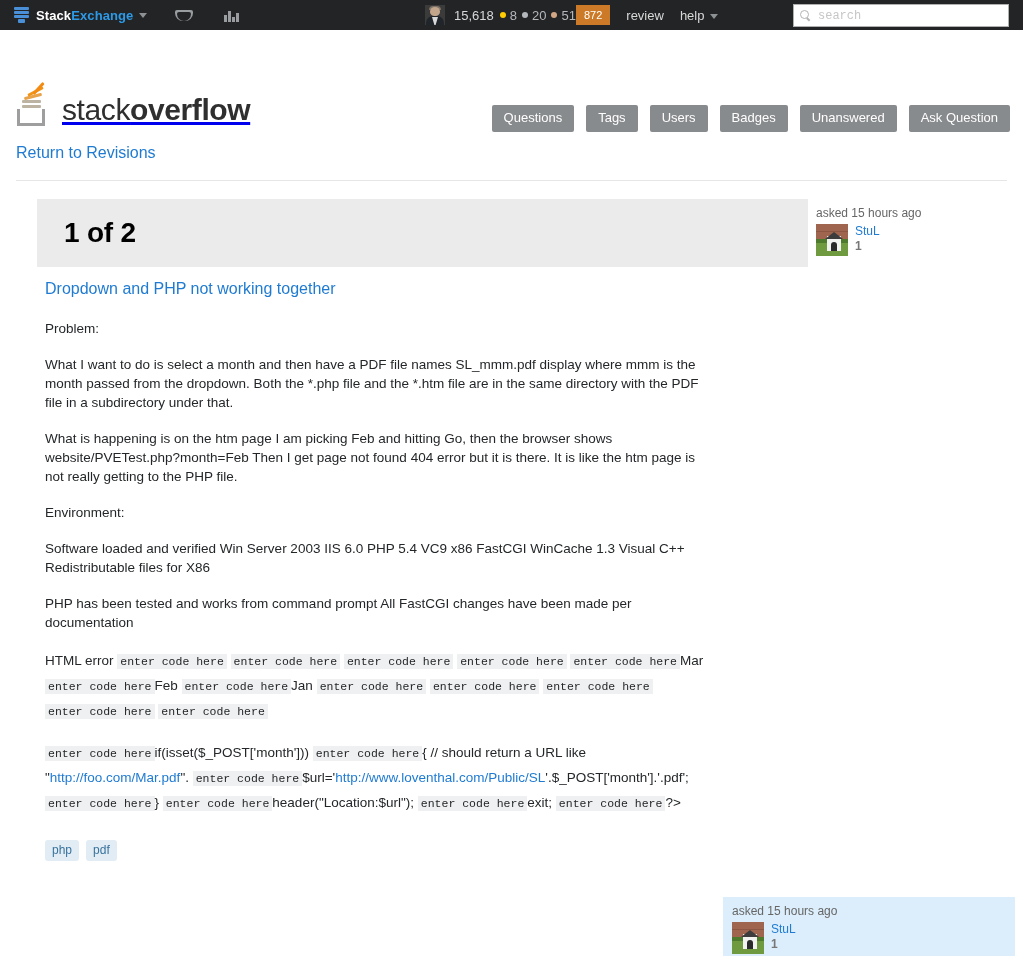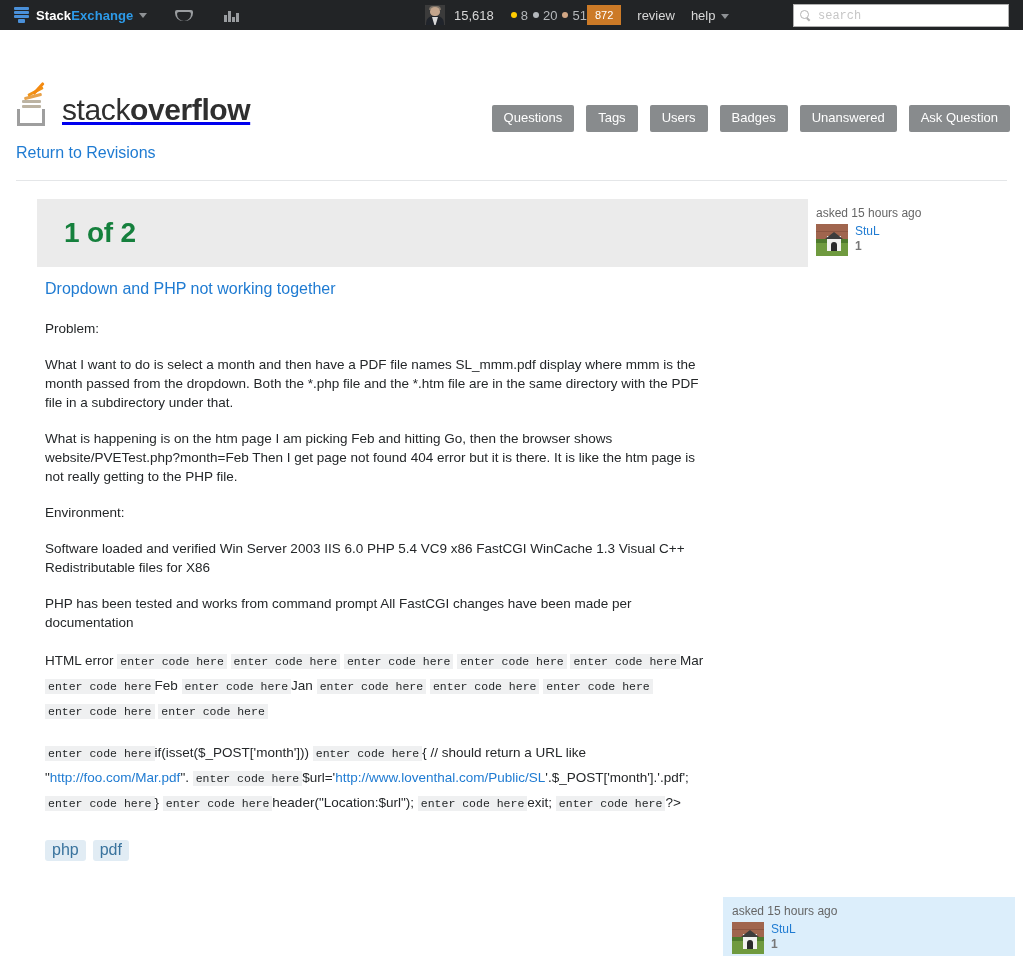--- a/index.html
+++ b/index.html
@@ -145,21 +145,21 @@
   .mini-avatar .shirt {
     position: absolute;
     left: 7px; bottom: 0;
     width: 6px; height: 8px;
     background: #d8d8d8;
     clip-path: polygon(0 0, 100% 0, 60% 100%, 40% 100%);
   }
   .rep {
     color: #d8d8d8;
     font-size: 13px;
-    margin-right: 12px;
+    margin-right: 1px;
   }
   .badge-group {
     display: flex;
     align-items: center;
     color: #b5b8bb;
     font-size: 13px;
   }
   .badge-group span.dot {
     width: 6px; height: 6px;
     border-radius: 50%;
@@ -314,21 +314,21 @@
     top: 199px;
     width: 771px;
     height: 68px;
     background: #ebebeb;
     display: flex;
     align-items: center;
   }
   .rev-header-title {
     margin-left: 27px;
     font-size: 28px;
-    color: #15803d;
+    color: #000000;
     font-weight: bold;
     letter-spacing: -0.2px;
   }
 
   
   .user-card {
     position: absolute;
     font-size: 12px;
     color: #666666;
     box-sizing: border-box;
@@ -461,21 +461,21 @@
     text-decoration: none;
   }
   .tags {
     margin-top: 24px;
     display: flex;
     gap: 7px;
   }
   .tag {
     background: #e1ecf4;
     color: #39739d;
-    font-size: 16px;
+    font-size: 12px;
     padding: 4px 7px 5px 7px;
     border-radius: 3px;
     text-decoration: none;
     line-height: 12px;
   }
 </style>
 </head>
 <body>
 
 <div class="topbar">

